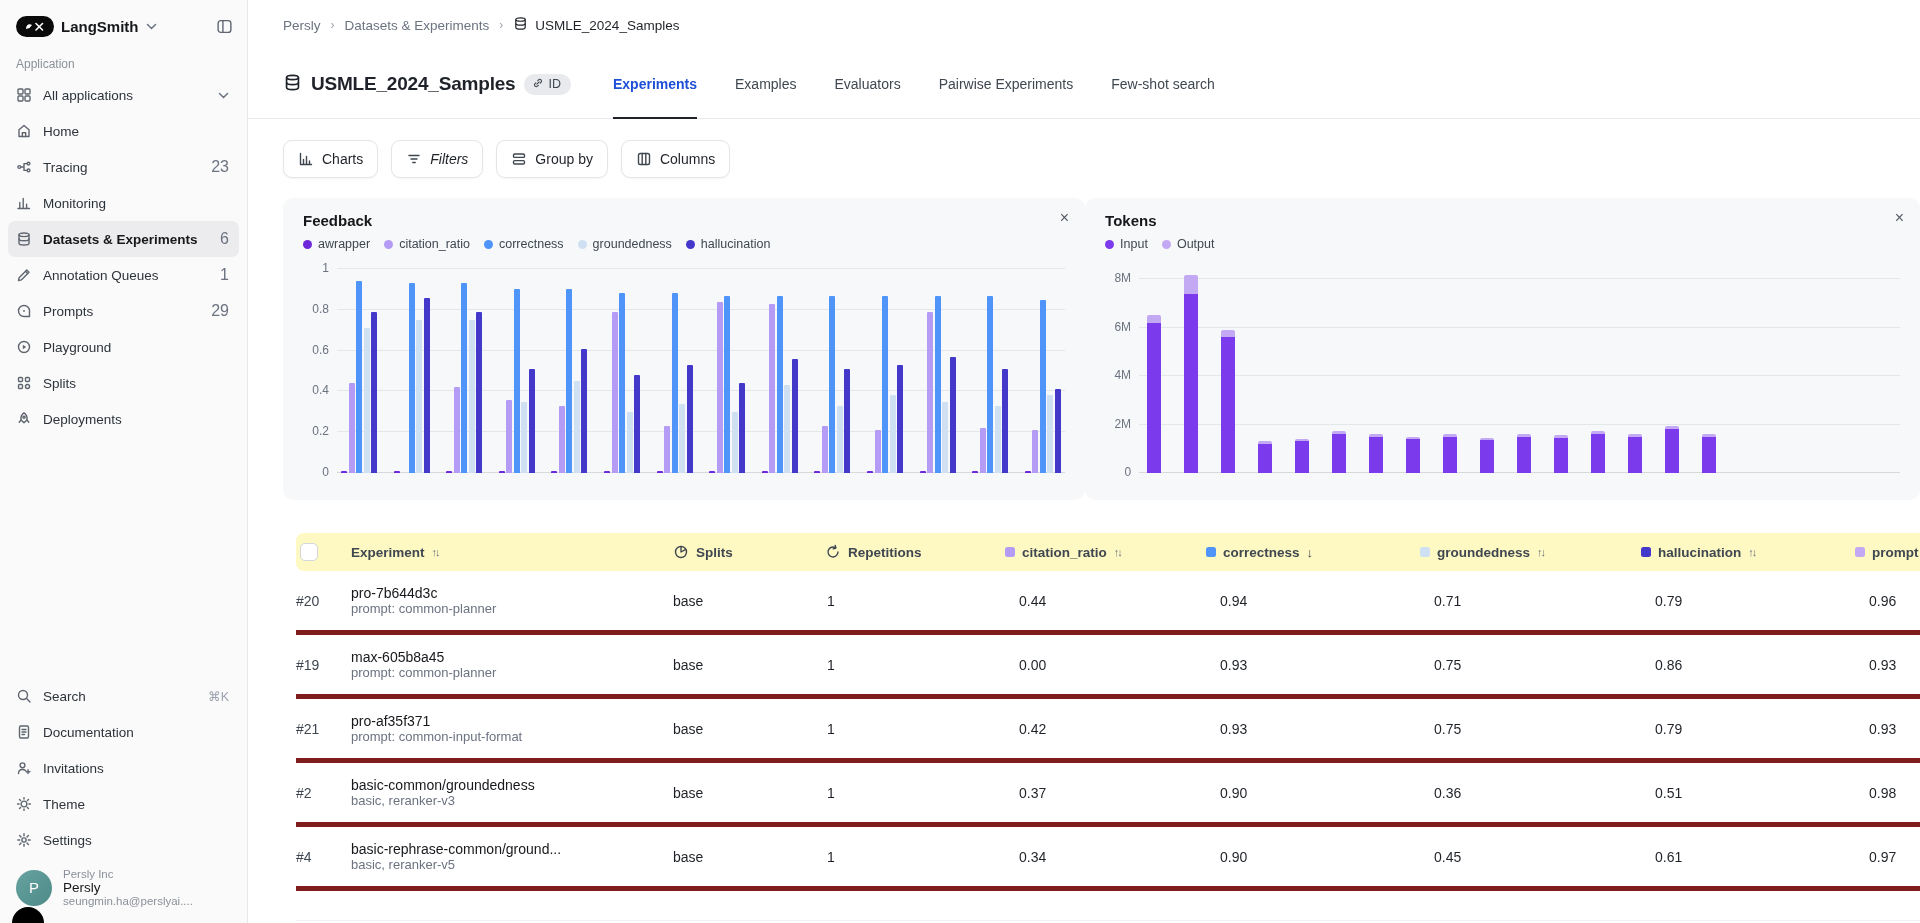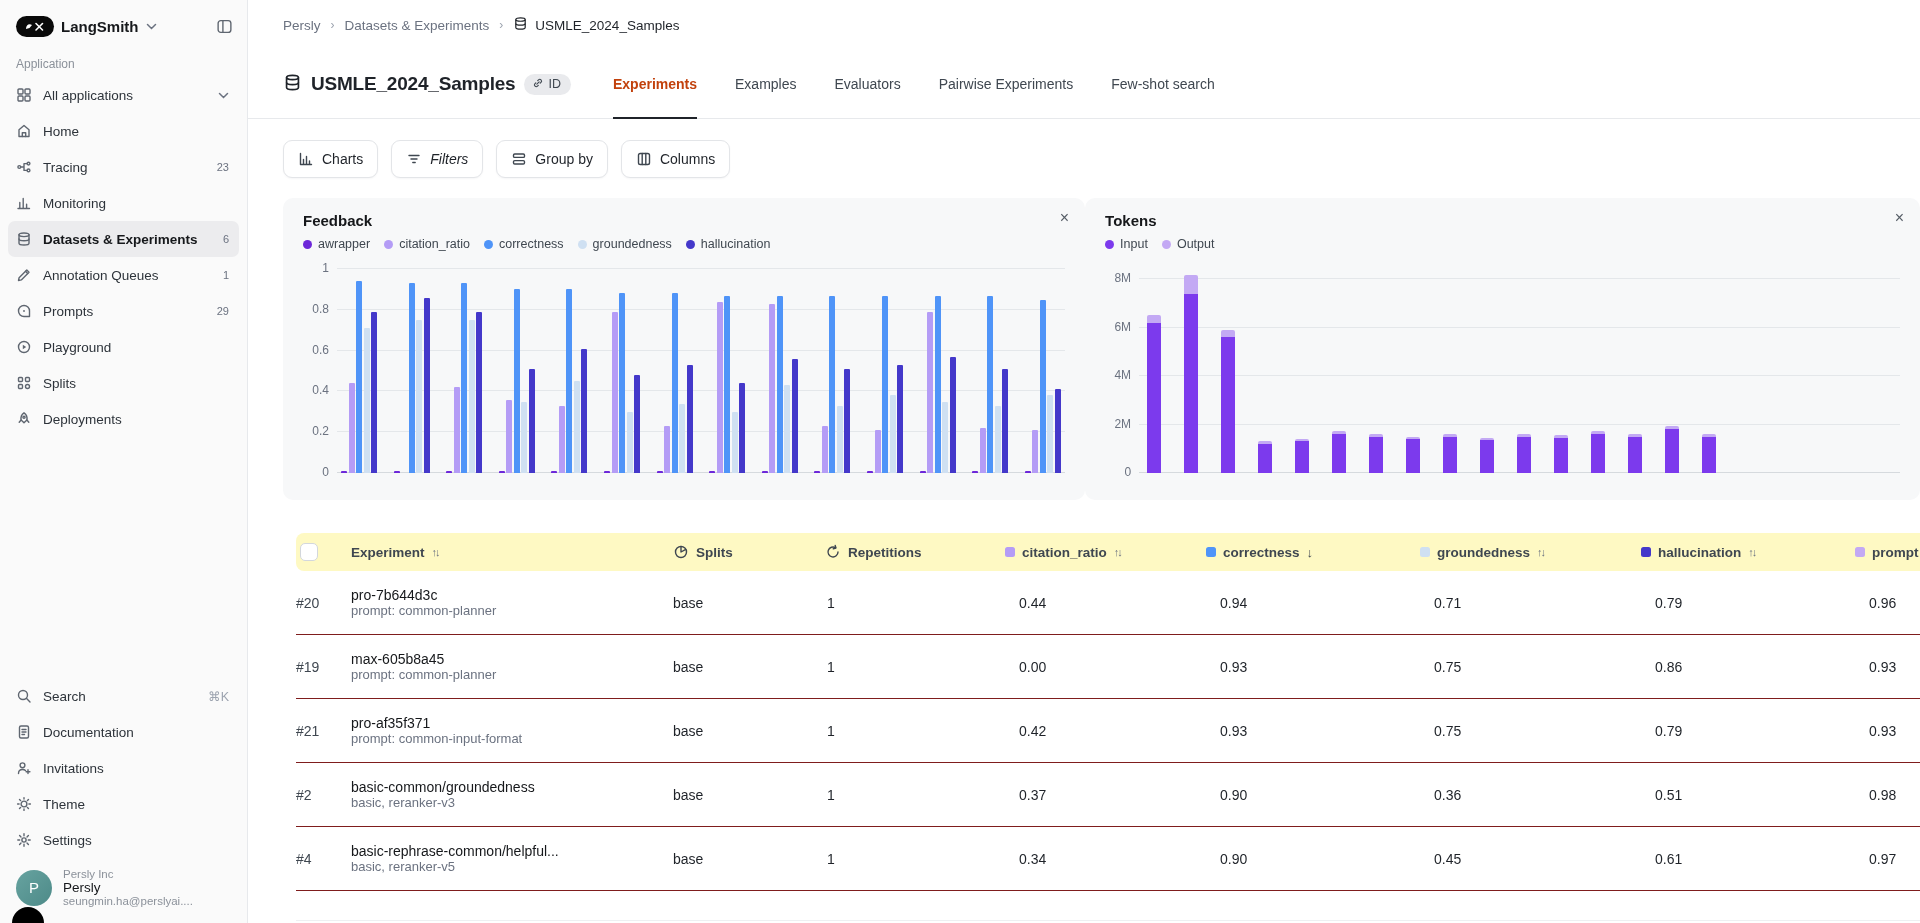--- a/index.html
+++ b/index.html
@@ -14,21 +14,21 @@
   .brand { font-size:15px; font-weight:700; color:#16181b; }
   .sb-header .chev { color:#6b7280; display:flex; }
   .sb-spacer { flex:1; }
   .panel-icon { color:#5f6670; display:flex; padding:2px; }
   .sb-section { font-size:12px; color:#8b919a; padding:10px 8px 6px 8px; }
   .sb-item { display:flex; align-items:center; gap:11px; height:36px; padding:0 10px 0 8px; border-radius:7px; cursor:pointer; }
   .sb-item.active { background:#ececee; }
   .sb-item .sb-icon { width:16px; height:16px; color:#5f6670; display:flex; align-items:center; justify-content:center; }
   .sb-item .sb-label { font-size:13.5px; color:#2d333a; flex:1; white-space:nowrap; }
   .sb-item.active .sb-label { font-weight:600; color:#16181b; }
-  .sb-item .sb-badge { font-size:11px; color:#6b7280; }
+  .sb-item .sb-badge { font-size:16px; color:#6b7280; }
   .sb-item .sb-short { font-size:12.5px; color:#9ca3af; }
   .sb-item .sb-chev { color:#6b7280; display:flex; }
   .sb-flex { flex:1; }
   .sb-user { display:flex; align-items:center; gap:11px; padding:10px 8px 16px 8px; }
   .avatar { width:36px; height:36px; border-radius:50%; background:linear-gradient(135deg,#67a3a0,#4d8a88); color:#fff; font-size:15px; display:flex; align-items:center; justify-content:center; }
   .u-org { font-size:11.5px; color:#8b919a; }
   .u-name { font-size:13.5px; color:#16181b; }
   .u-email { font-size:11.5px; color:#8b919a; width:150px; overflow:hidden; white-space:nowrap; text-overflow:clip; }
   .chat-bubble { position:absolute; left:12px; bottom:-16px; width:32px; height:32px; border-radius:50%; background:#000; }
 
@@ -37,21 +37,21 @@
   .topbar { height:50px; display:flex; align-items:center; padding-left:35px; gap:10px; }
   .crumb { font-size:13.5px; color:#6b7280; }
   .crumb.last { color:#1f2329; display:flex; align-items:center; gap:7px; }
   .crumb-sep { color:#9ca3af; font-size:12px; }
   .pagehead { height:69px; border-bottom:1px solid #e7e9ec; display:flex; align-items:stretch; padding-left:35px; }
   .title-group { display:flex; align-items:center; gap:9px; }
   .page-title { font-size:19px; font-weight:700; letter-spacing:-0.2px; }
   .id-pill { display:flex; align-items:center; gap:4px; background:#e9eaed; border-radius:11px; padding:3px 10px 3px 8px; font-size:12.5px; color:#3f4750; cursor:pointer; }
   .tabs { display:flex; margin-left:42px; gap:38px; }
   .tab { display:flex; align-items:center; font-size:14px; color:#3f4750; cursor:pointer; border-bottom:2px solid transparent; margin-bottom:-1px; }
-  .tab.active { color:#c2410c; font-weight:600; border-bottom-color:#1f2329; }
+  .tab.active { color:#1d4ed8; font-weight:600; border-bottom-color:#1f2329; }
 
   .toolbar { display:flex; align-items:center; gap:13px; padding-left:35px; margin-top:21px; }
   .searchbox { width:298px; height:38px; border:1px solid #e3e5e8; border-radius:9px; display:flex; align-items:center; gap:8px; padding:0 12px; background:#fff; box-shadow:0 1px 2px rgba(16,24,40,.04); }
   .searchbox input { border:none; outline:none; flex:1; font-size:14px; font-family:inherit; color:#1f2329; background:transparent; }
   .searchbox input::placeholder { color:#9ca3af; }
   .searchbox .sb-icon { color:#6b7280; display:flex; }
   .tbtn { height:38px; display:flex; align-items:center; gap:8px; padding:0 14px; border:1px solid #e3e5e8; border-radius:9px; background:#fff; font-size:14px; color:#1f2329; cursor:pointer; box-shadow:0 1px 2px rgba(16,24,40,.04); }
   .tbtn .i { display:flex; color:#3f4750; }
 
   
@@ -82,21 +82,21 @@
   
   .table { margin:33px 0 0 48px; }
   .thead, .tr { display:grid; grid-template-columns:55px 322px 152px 180px 201px 214px 221px 214px 120px; align-items:center; }
   .thead { height:38px; background:#fef9c3; border-radius:8px 0 0 8px; font-size:13.5px; font-weight:600; color:#3f4750; }
   .th { display:flex; align-items:center; gap:7px; white-space:nowrap; }
   .th .i { display:flex; color:#3f4750; }
   .chip { width:10px; height:10px; border-radius:2.5px; }
   .sort { font-size:11px; color:#6b7280; letter-spacing:-2px; }
   .sort.active { font-size:13px; color:#3f4750; letter-spacing:0; }
   .checkbox { width:18px; height:18px; border:1.5px solid #d3d7dc; border-radius:5px; background:#fff; cursor:pointer; }
-  .tr { height:64px; border-bottom:1px solid #7f1d1d; cursor:pointer; }
+  .tr { height:64px; border-bottom:5px solid #7f1d1d; cursor:pointer; }
   .td { font-size:14px; color:#1f2329; }
   .td.rownum { color:#3f4750; }
   .exp-name { font-size:14px; color:#16181b; white-space:nowrap; }
   .exp-sub { font-size:13px; color:#6b7280; margin-top:0; white-space:nowrap; }
   .tr-ghost { height:30px; border-bottom:1px solid #eef0f2; }
 </style>
 </head>
 <body>
 
 <aside class="sidebar">
@@ -729,21 +729,21 @@
           <div class="td" style="padding-left: 2px;">1</div>
           <div class="td" style="padding-left: 14px;">0.37</div>
           <div class="td" style="padding-left: 14px;">0.90</div>
           <div class="td" style="padding-left: 14px;">0.36</div>
           <div class="td" style="padding-left: 14px;">0.51</div>
           <div class="td" style="padding-left: 14px;">0.98</div>
         </div>
         <div class="tr">
           <div class="td rownum">#4</div>
           <div class="td">
-            <div class="exp-name">basic-rephrase-common/helpful...</div>
+            <div class="exp-name">basic-rephrase-common/ground...</div>
             <div class="exp-sub">basic, reranker-v5</div>
           </div>
           <div class="td">base</div>
           <div class="td" style="padding-left: 2px;">1</div>
           <div class="td" style="padding-left: 14px;">0.34</div>
           <div class="td" style="padding-left: 14px;">0.90</div>
           <div class="td" style="padding-left: 14px;">0.45</div>
           <div class="td" style="padding-left: 14px;">0.61</div>
           <div class="td" style="padding-left: 14px;">0.97</div>
         </div>

